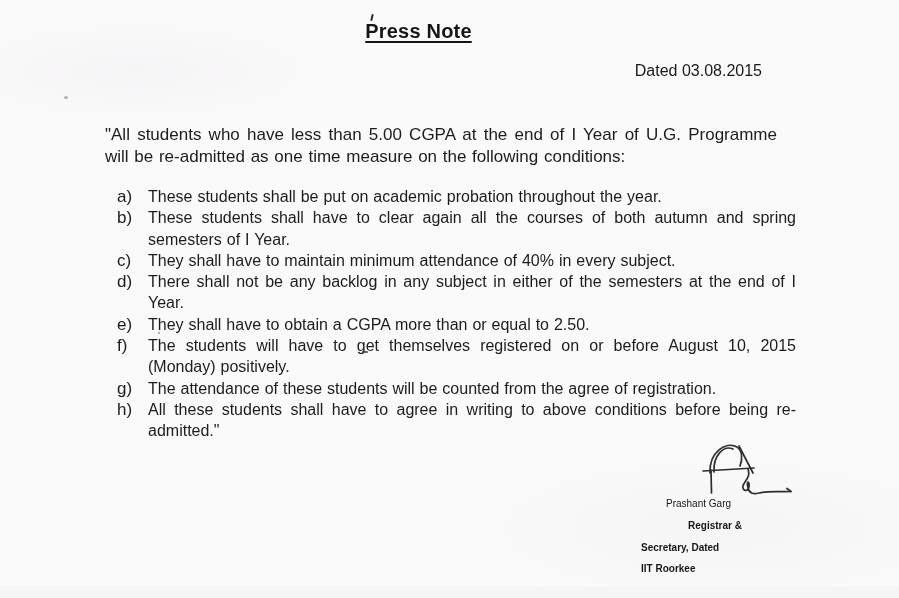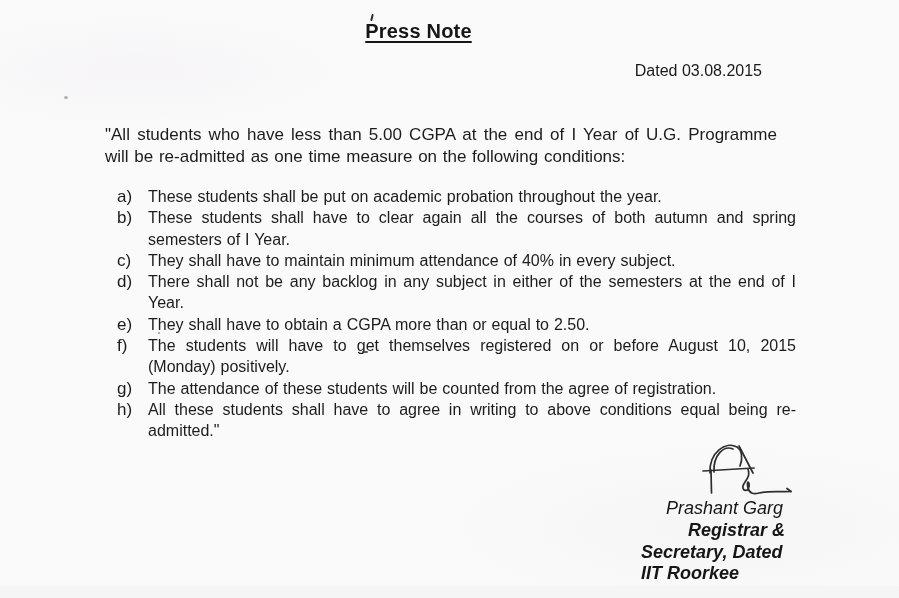--- a/index.html
+++ b/index.html
@@ -71,24 +71,23 @@
   }
   .signature-svg {
     position: absolute;
     left: 698px;
     top: 440px;
     width: 100px;
     height: 60px;
   }
   .sig-line {
     position: absolute;
-    font-size: 18px;
+    font-size: 10px;
     color: #161616;
     white-space: nowrap;
-    font-style: italic;
   }
   .sig-name  { top: 498px; left: 666px; font-weight: normal; }
   .sig-role1 { top: 520px; left: 688px; font-weight: bold; }
   .sig-role2 { top: 542px; left: 641px; font-weight: bold; }
   .sig-org   { top: 563px; left: 641px; font-weight: bold; }
   .speck {
     position: absolute;
     background: #7a7379;
     border-radius: 50%;
     opacity: 0.55;
@@ -141,21 +140,21 @@
       <div class="cond-row">
         <span class="cond-label">f)</span>
         <span class="cond-text">The students will have to get themselves registered on or before August 10, 2015 (Monday) positively.</span>
       </div>
       <div class="cond-row">
         <span class="cond-label">g)</span>
         <span class="cond-text">The attendance of these students will be counted from the agree of registration.</span>
       </div>
       <div class="cond-row">
         <span class="cond-label">h)</span>
-        <span class="cond-text">All these students shall have to agree in writing to above conditions equal being re-admitted."</span>
+        <span class="cond-text">All these students shall have to agree in writing to above conditions before being re-admitted."</span>
       </div>
     </div>
 
   <svg class="signature-svg" viewBox="0 0 100 60">
     <g fill="none" stroke="#2f2d2e" stroke-width="1.7" stroke-linecap="round" stroke-linejoin="round">
       <path d="M12,33 C11,12 28,1 39,7 C44,10 45,19 42,26"></path>
       <path d="M16,32 C15,15 26,5 35,9"></path>
       <path d="M13,30 L13.5,53"></path>
       <path d="M41,6 L55,33"></path>
       <path d="M5,31 L56,28"></path>

